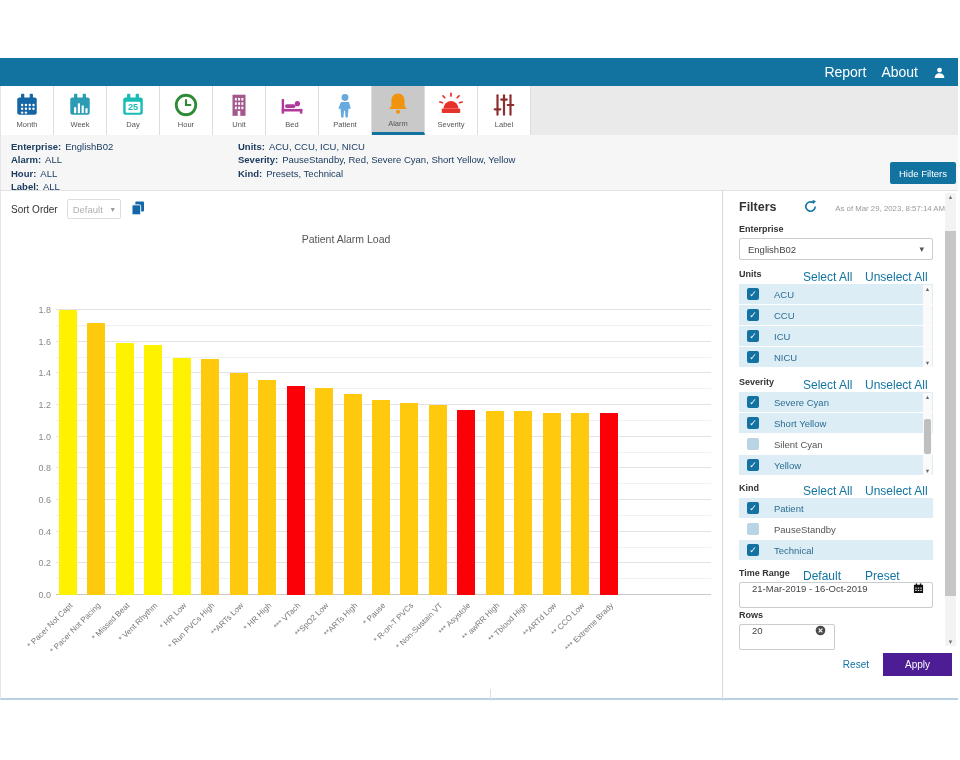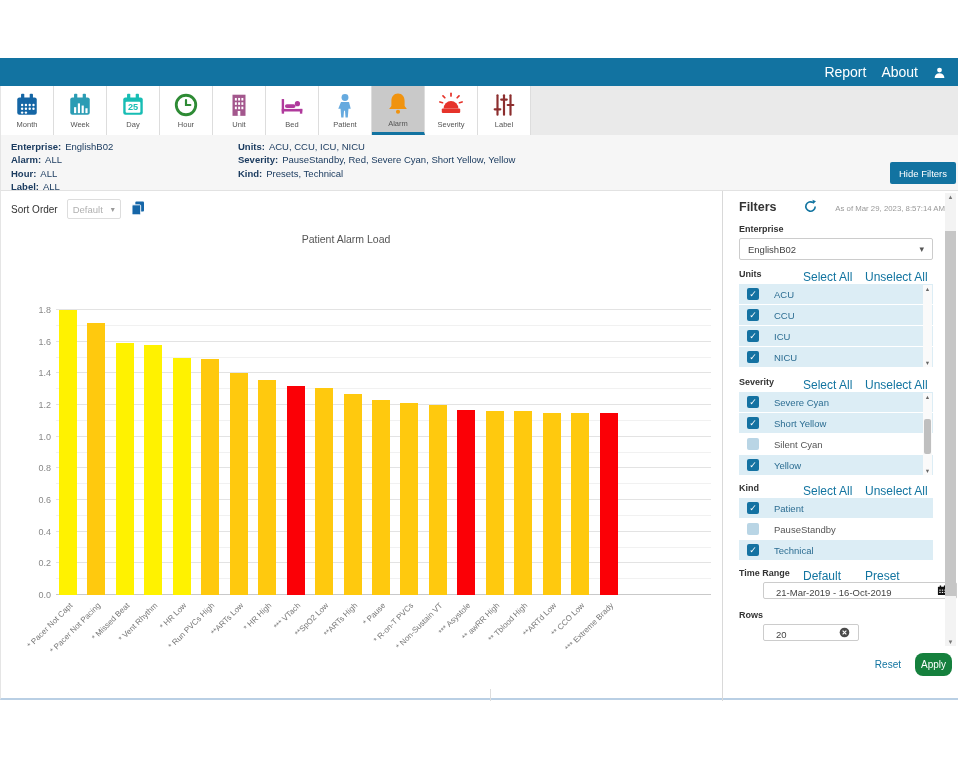--- a/index.html
+++ b/index.html
@@ -61,25 +61,25 @@
   .frow.unchecked { background:#fff; }
   .cb { width:12px; height:12px; border-radius:2px; margin-right:15px; display:flex; align-items:center; justify-content:center; flex:0 0 12px; }
   .cb.on { background:#1472a2; color:#fff; font-size:9px; line-height:12px; }
   .cb.off { background:#b9d5e5; }
   .frow.checked .frow-label { color:#2c6d92; }
   .frow.unchecked .frow-label { color:#555; }
   .inner-scroll { position:absolute; right:1px; top:1px; bottom:1px; width:9px; background:#fafafa; }
   .inner-scroll .up, .inner-scroll .dn { position:absolute; left:0; width:9px; text-align:center; font-size:5.5px; color:#666; cursor:pointer; }
   .inner-scroll .up { top:1px; } .inner-scroll .dn { bottom:1px; }
   .inner-thumb { position:absolute; left:1px; width:7px; background:#bfbfbf; border-radius:2px; }
-  .finput { position:absolute; left:16px; height:17px; border:1px solid #ccc; border-radius:2px; background:#fff; display:flex; align-items:flex-end; padding:0 8px 0 12px; font-size:9.5px; color:#444;margin-left:24px; }
+  .finput { position:absolute; left:16px; height:26px; border:1px solid #ccc; border-radius:2px; background:#fff; display:flex; align-items:flex-start; padding:0 8px 0 12px; font-size:9.5px; color:#444; }
   .finput .grow { flex:1; }
   .btn-row { position:absolute; right:7px; top:462px; display:flex; align-items:center; gap:14px; }
   .reset-link { color:#1274a0; font-size:10px; cursor:pointer; }
-  .apply-btn { background:#15803d; color:#fff; font-size:10px; border:none; border-radius:8px; height:23px; padding:0 6px; cursor:pointer; }
+  .apply-btn { background:#4c1d95; color:#fff; font-size:10px; border:none; border-radius:0; height:23px; padding:0 22px; cursor:pointer; }
 
   
   .outer-scroll { position:absolute; left:944px; top:2px; width:11px; height:453px; background:#f3f3f3; }
   .outer-scroll .thumb { position:absolute; left:0; top:38px; width:11px; height:365px; background:#c6c6c6; cursor:grab; }
   .outer-scroll .up, .outer-scroll .dn { position:absolute; left:0; width:11px; text-align:center; font-size:6px; color:#777; cursor:pointer; }
   .outer-scroll .up { top:1px; } .outer-scroll .dn { bottom:1px; }
 </style>
 </head>
 <body>
 

